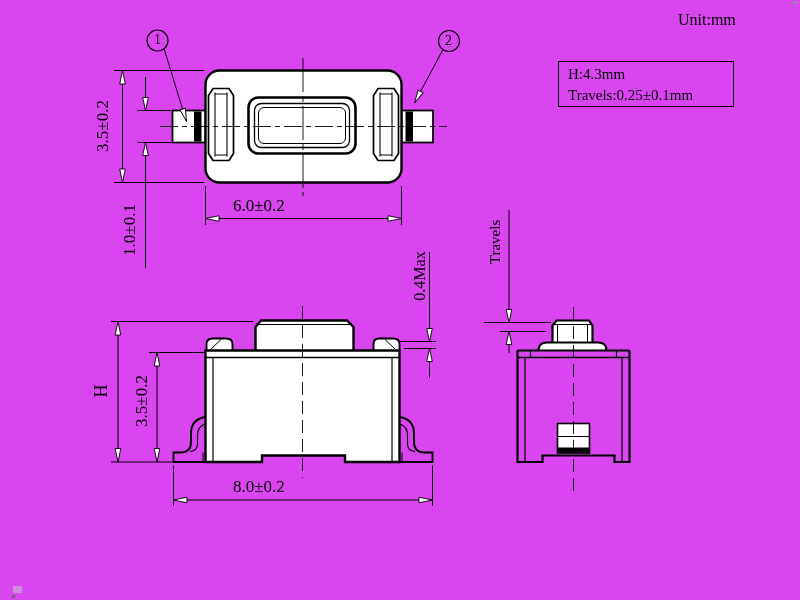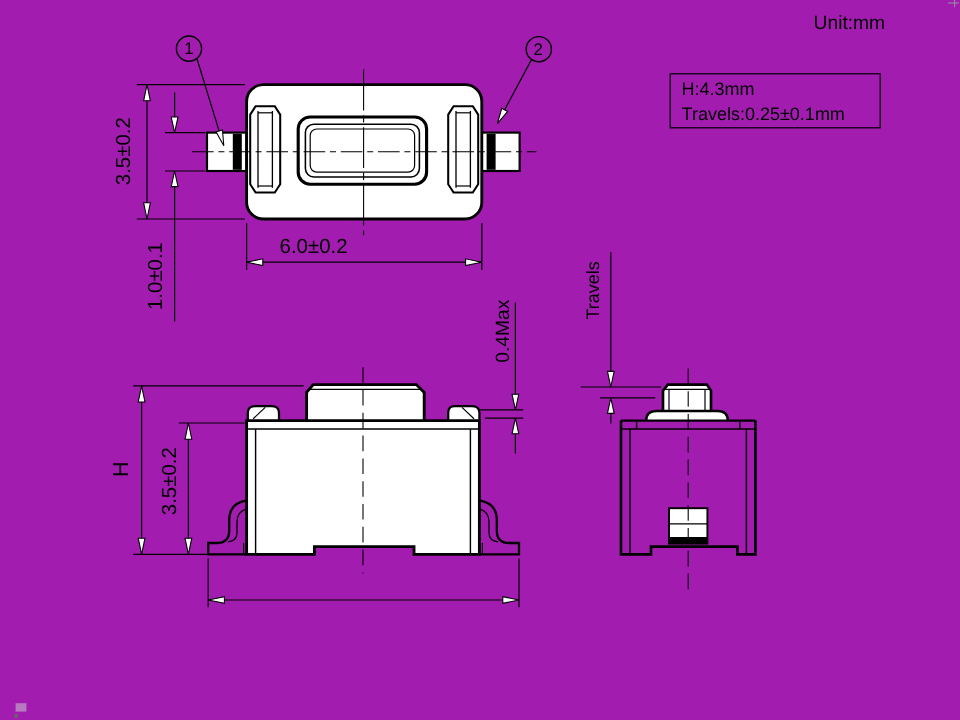--- a/index.html
+++ b/index.html
@@ -1,17 +1,17 @@
 <!DOCTYPE html>
 <html><head>
 <meta charset="utf-8">
 <style>
   html,body{margin:0;padding:0;background:#fff;}
-  #stage{position:relative;width:800px;height:600px;background:#a21caf;overflow:hidden;
-         font-family:Liberation Sans, sans-serif;color:#000;}
+  #stage{position:relative;width:800px;height:600px;background:#d946ef;overflow:hidden;
+         font-family:Liberation Serif, serif;color:#000;}
   #drawing{position:absolute;left:0;top:0;}
   .lbl{position:absolute;white-space:nowrap;color:#000;}
   .hlbl{width:140px;height:22px;line-height:22px;font-size:17px;}
   .vlbl{width:140px;height:22px;line-height:22px;text-align:center;font-size:17px;
         transform:rotate(-90deg);transform-origin:50% 50%;}
   .callout-num{width:21px;height:20px;line-height:20px;text-align:center;font-size:14px;}
   #unit-label{left:678px;top:11px;font-size:16px;}
   #info-box{position:absolute;left:558px;top:61px;width:176px;height:46px;
             border:1.4px solid #000;box-sizing:border-box;padding:2px 0 0 9px;}
   #info-box .row{font-size:15px;line-height:21px;white-space:nowrap;}
@@ -205,20 +205,21 @@
   <div class="row">H:4.3mm</div>
   <div class="row">Travels:0.25±0.1mm</div>
 </div>
 
 <div class="lbl vlbl" id="lbl-tv-35">3.5±0.2</div>
 <div class="lbl vlbl" id="lbl-tv-10">1.0±0.1</div>
 <div class="lbl hlbl" id="lbl-tv-60">6.0±0.2</div>
 
 <div class="lbl vlbl" id="lbl-fv-h">H</div>
 <div class="lbl vlbl" id="lbl-fv-35">3.5±0.2</div>
+<div class="lbl hlbl" id="lbl-fv-80">8.0±0.2</div>
 <div class="lbl vlbl" id="lbl-fv-04">0.4Max</div>
 
 <div class="lbl vlbl" id="lbl-sv-travel">Travels</div>
 
 <div class="lbl callout-num" id="callout1-num">1</div>
 <div class="lbl callout-num" id="callout2-num">2</div>
 
 </div>
 
 </body></html>

